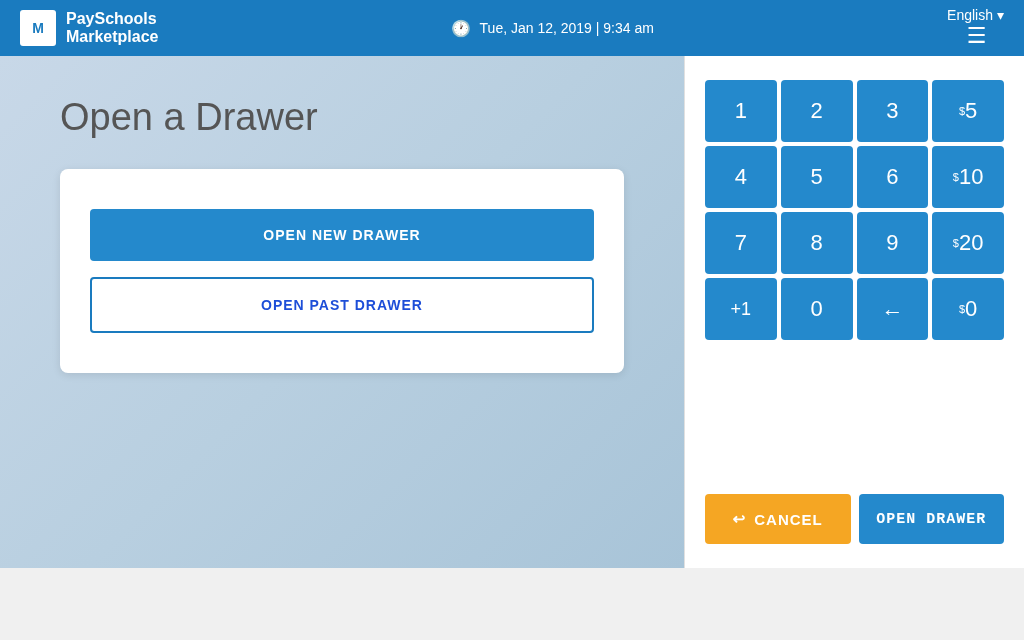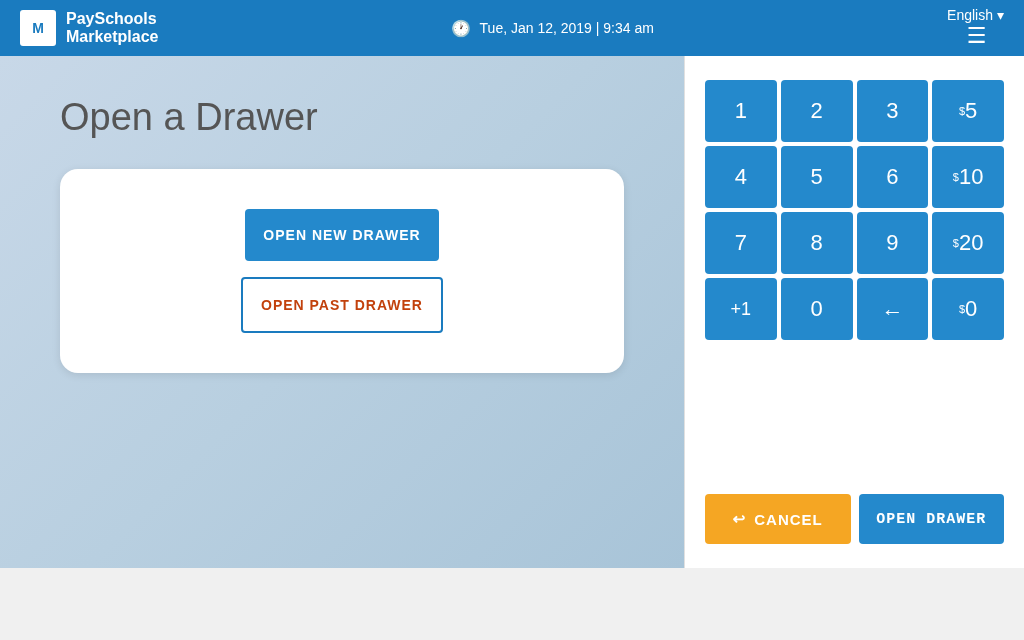--- a/index.html
+++ b/index.html
@@ -81,43 +81,42 @@
       flex-direction: column;
     }
     .page-title {
       font-size: 38px;
       font-weight: 300;
       color: #555;
       margin-bottom: 30px;
     }
     .drawer-card {
       background: white;
-      border-radius: 18px;
+      border-radius: 8px;
       padding: 40px 30px;
       display: flex;
       flex-direction: column;
       gap: 16px;
       box-shadow: 0 2px 8px rgba(0,0,0,0.1);
-      align-items: center;
     }
     .drawer-btn {
       background: #2489cc;
       color: white;
       border: none;
       border-radius: 4px;
       padding: 18px;
       font-size: 14px;
       font-weight: 600;
       letter-spacing: 1px;
       cursor: pointer;
       text-align: center;
     }
     .drawer-btn.outline {
       background: white;
-      color: #c2410c;
+      color: #1d4ed8;
       border: 2px solid #1a7bbf;
     }
 
     
     .right-panel {
       width: 340px;
       background: white;
       padding: 24px 20px;
       display: flex;
       flex-direction: column;

